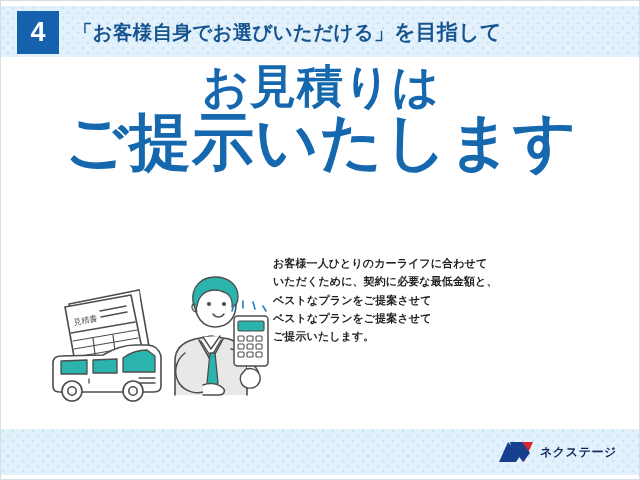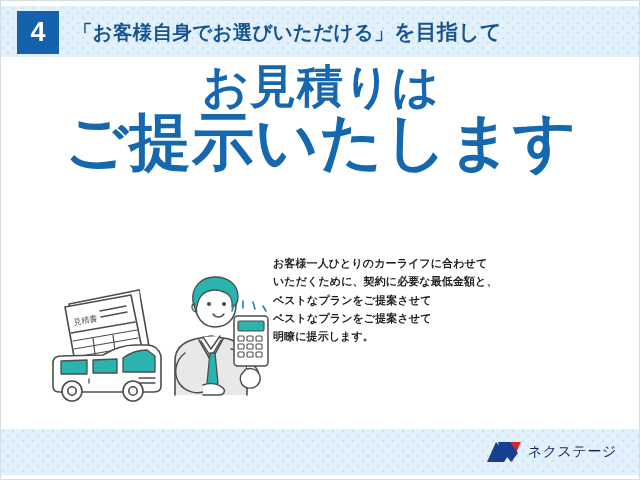--- a/index.html
+++ b/index.html
@@ -45,21 +45,21 @@
 
   
   #illus{position:absolute;left:42px;top:256px;width:228px;height:168px;}
   #illus svg{display:block;width:228px;height:168px;}
 
   
   #footer{position:absolute;left:0;top:428px;width:640px;height:46px;}
   #logo{position:absolute;right:24px;top:50%;transform:translateY(-50%);
         display:flex;align-items:center;}
   #logo svg{display:block;}
-  #logo-text{margin-left:7px;color:#10275c;font-size:14px;font-weight:normal;
+  #logo-text{margin-left:7px;color:#10275c;font-size:12px;font-weight:bold;
              letter-spacing:.6px;white-space:nowrap;}
 </style>
 </head>
 <body>
 
 <div id="frame">
 
   <div id="header" class="dotband">
     <div id="header-inner">
       <div class="badge">4</div>
@@ -180,21 +180,21 @@
         <path d="M220 49 L223 54"></path>
       </g>
     </svg>
   </div>
 
   <div id="body-copy">
     <div>お客様一人ひとりのカーライフに合わせて</div>
     <div>いただくために、契約に必要な最低金額と、</div>
     <div>ベストなプランをご提案させて</div>
     <div>ベストなプランをご提案させて</div>
-    <div>明瞭に提示します。</div>
+    <div>ご提示いたします。</div>
   </div>
 
   <div id="footer" class="dotband">
     <div id="logo">
       <svg width="34" height="22" viewBox="0 0 34 22" xmlns="http://www.w3.org/2000/svg">
         <path d="M0 21 L9 1 L21 15 L17 21 Z" fill="#173f8f"></path>
         <path d="M12 1 L24 1 L34 1 L25 21 L19 13 Z" fill="#d7262f"></path>
         <path d="M11 1 L23 1 L31 12 L24 21 L12 5 Z" fill="#173f8f"></path>
       </svg>
       <span id="logo-text">ネクステージ</span>

